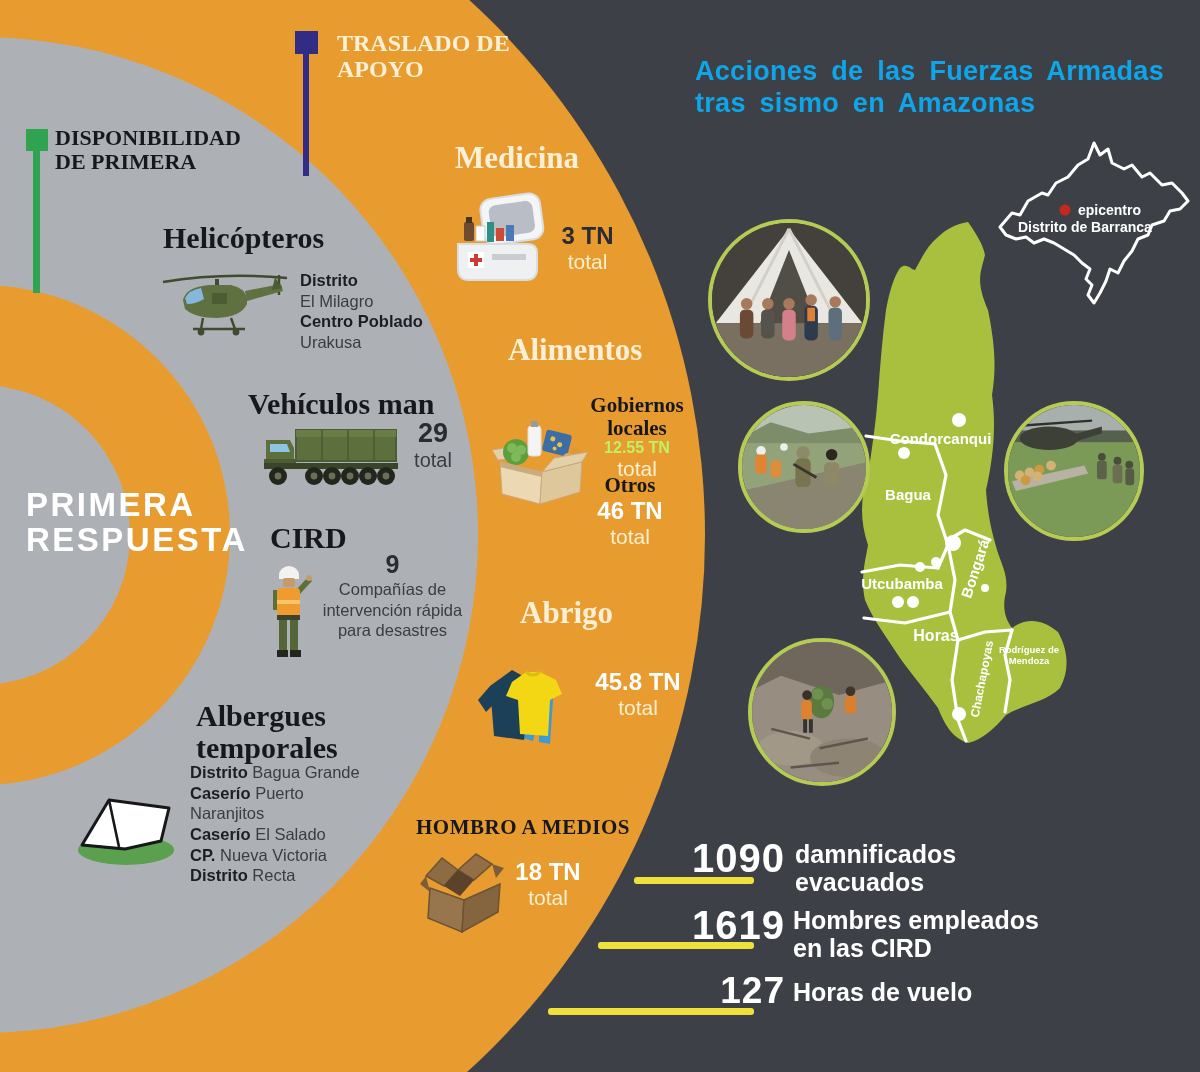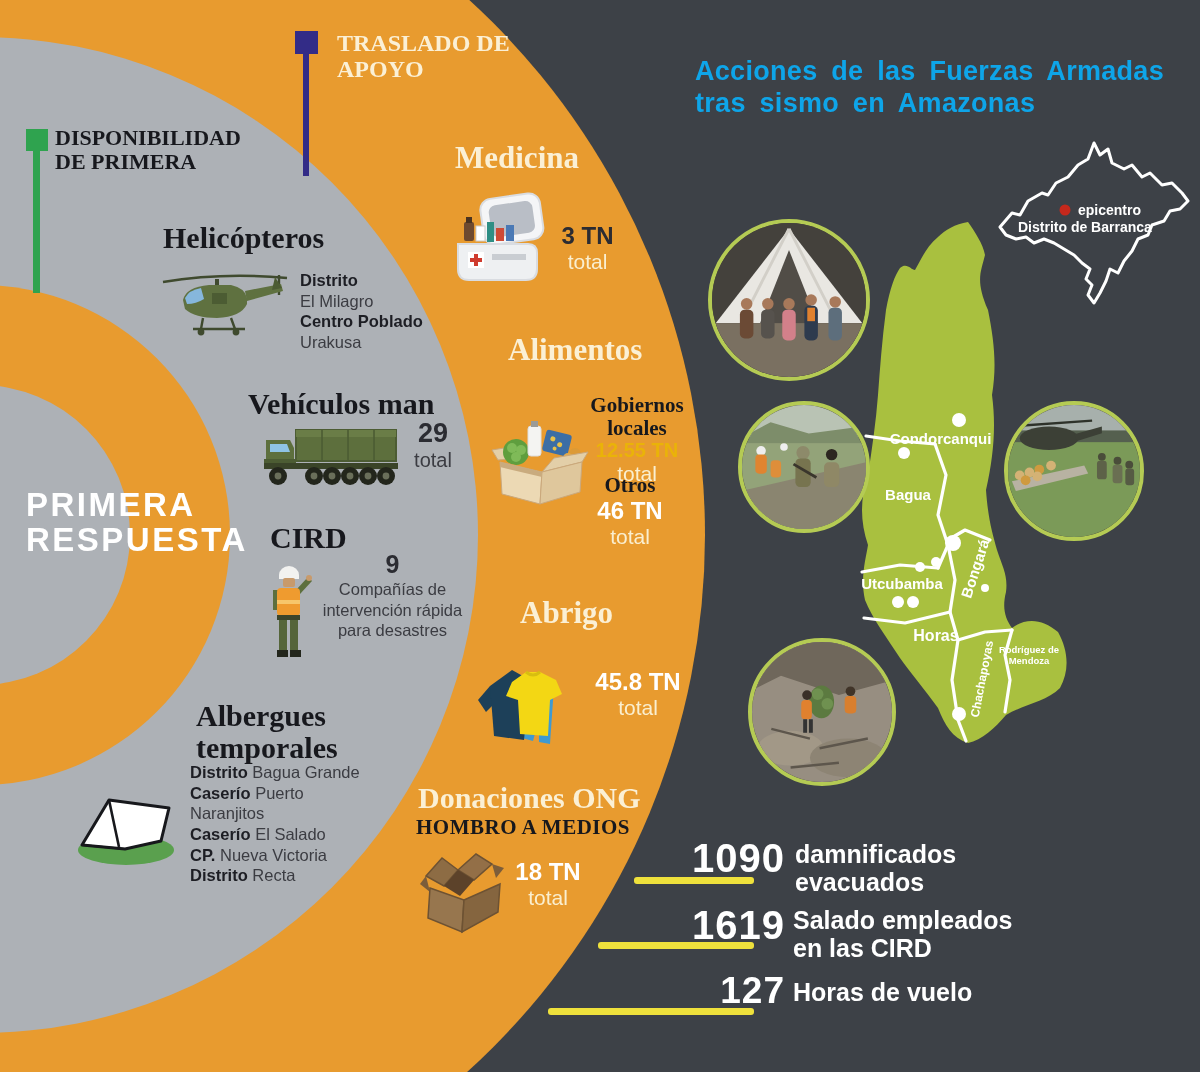--- a/index.html
+++ b/index.html
@@ -199,21 +199,21 @@
     <circle cx="85" cy="40" r="6" fill="#dc9a36"></circle>
       <circle cx="78" cy="44" r="5" fill="#e4ab4a"></circle>
     <polygon points="52,58 64,44 98,38 92,48" fill="#e3cfa8" stroke="#caa87c"></polygon>
     <polygon points="10,48 52,58 50,90 12,80" fill="#ecd9b4" stroke="#caa87c"></polygon>
     <polygon points="52,58 92,48 90,78 50,90" fill="#dfc79c" stroke="#caa87c"></polygon>
     <polygon points="10,48 52,58 52,63 10,53" fill="#c9ab7e"></polygon>
   </svg>
 
   <div class="abs" style="left:558px;top:394px;width:158px;text-align:center;">
     <div class="serif title-dark" style="font-size:21px;">Gobiernos locales</div>
-    <div class="num-dark" style="font-size:20px;color:#eab308;">12.55 TN</div>
+    <div class="num-dark" style="font-size:16px;color:#bef264;">12.55 TN</div>
     <div class="tot-cream">total</div>
   </div>
 
   <div class="abs" style="left:575px;top:474px;width:110px;text-align:center;">
     <div class="serif title-dark" style="font-size:21px;">Otros</div>
     <div class="num-white" style="font-size:24px;">46 TN</div>
     <div class="tot-cream">total</div>
   </div>
 
   <div class="abs serif title-cream" style="left:520px;top:596px;font-size:31px;">Abrigo</div>
@@ -224,21 +224,20 @@
     <polygon points="14,38 36,22 54,32 48,92 18,88" fill="#1d4059"></polygon>
     <path d="M36,34 L50,24 L64,24 L80,32 L86,46 L74,52 L72,88 L44,86 L42,52 L30,48 Z" fill="#f3d714"></path>
     <path d="M50,24 Q57,30 64,24" stroke="#d8be10" stroke-width="3" fill="none"></path>
   </svg>
 
   <div class="abs" style="left:583px;top:668px;width:110px;text-align:center;">
     <div class="num-white" style="font-size:24px;">45.8 TN</div>
     <div class="tot-cream">total</div>
   </div>
 
-  <div class="abs serif title-cream" style="left:418px;top:782px;font-size:30px;">Donaciones ONG</div>
   <div class="abs serif title-dark" style="left:416px;top:816px;font-size:21px;letter-spacing:.5px;">HOMBRO A MEDIOS</div>
 
   <svg class="ill" style="left:420px;top:848px;" width="92" height="88" viewBox="0 0 92 88">
     <polygon points="6,28 22,10 38,22 24,38" fill="#8d6c44" stroke="#6d5233" stroke-width="1.5"></polygon>
     <polygon points="38,22 56,6 72,16 54,32" fill="#936f47" stroke="#6d5233" stroke-width="1.5"></polygon>
     <polygon points="6,28 0,36 10,44" fill="#7c5d3a"></polygon>
     <polygon points="72,16 84,20 76,30" fill="#7c5d3a"></polygon>
     <polygon points="24,38 38,22 54,32 40,48" fill="#5c422a"></polygon>
     <polygon points="10,40 44,52 42,84 8,70" fill="#97764e" stroke="#6d5233" stroke-width="1.5"></polygon>
     <polygon points="44,52 80,36 78,64 42,84" fill="#85653f" stroke="#6d5233" stroke-width="1.5"></polygon>
@@ -384,21 +383,21 @@
   <div class="abs stat-num" style="left:640px;top:836px;width:145px;">1090</div>
   <div class="yline" style="left:634px;top:877px;width:120px;"></div>
   <div class="abs stat-label" style="left:795px;top:840px;">
     <div>damnificados</div>
     <div>evacuados</div>
   </div>
 
   <div class="abs stat-num" style="left:640px;top:903px;width:145px;">1619</div>
   <div class="yline" style="left:598px;top:942px;width:156px;"></div>
   <div class="abs stat-label" style="left:793px;top:906px;">
-    <div>Salado empleados</div>
+    <div>Hombres empleados</div>
     <div>en las CIRD</div>
   </div>
 
   <div class="abs stat-num" style="left:640px;top:970px;width:145px;font-size:37px;">127</div>
   <div class="yline" style="left:548px;top:1008px;width:206px;"></div>
   <div class="abs stat-label" style="left:793px;top:978px;">
     <div>Horas de vuelo</div>
   </div>
 
 </div>

